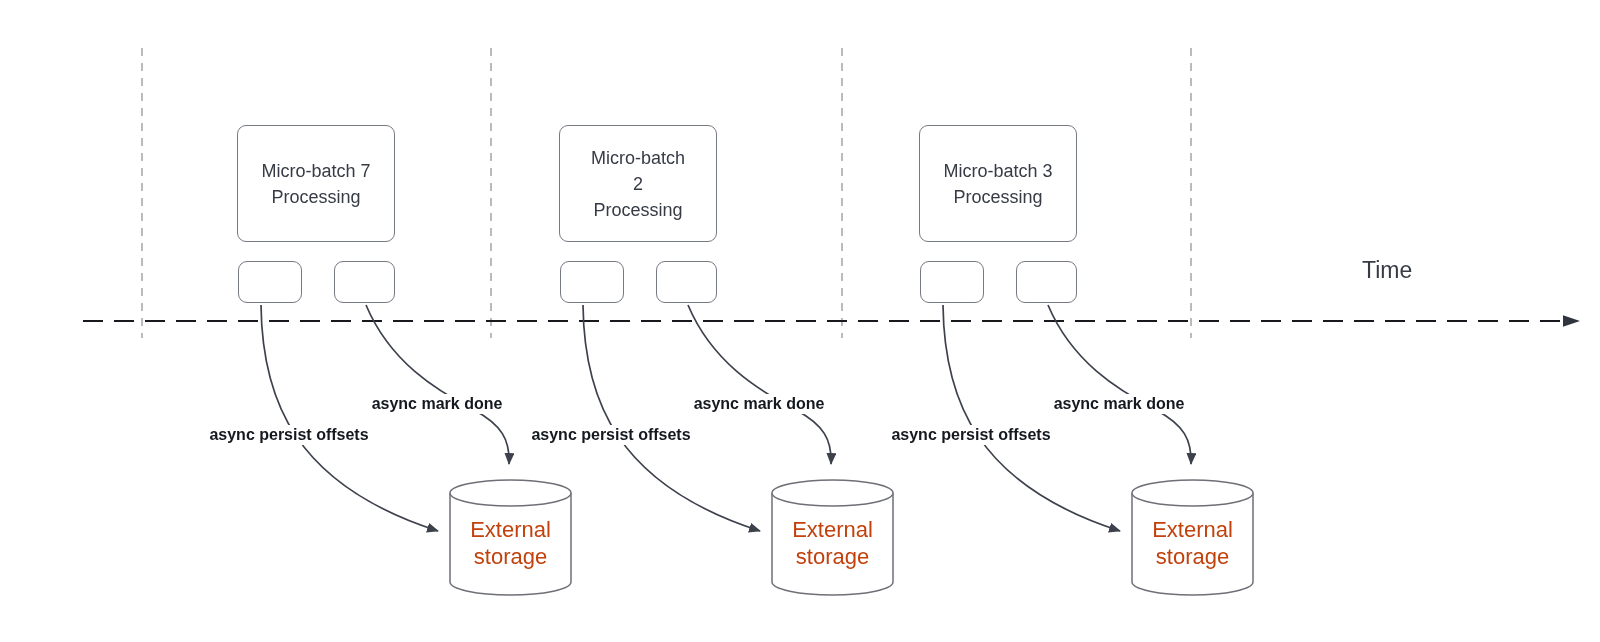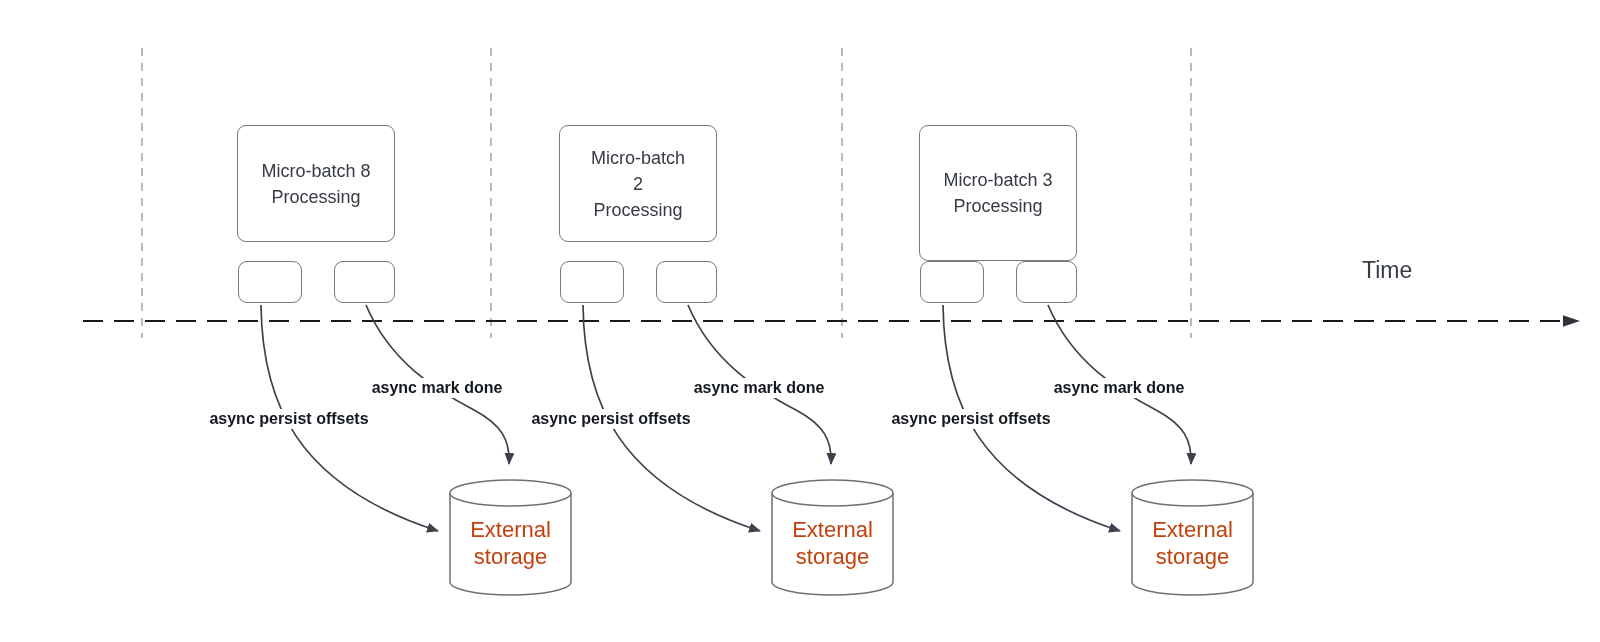--- a/index.html
+++ b/index.html
@@ -4,21 +4,21 @@
 <style>
   html,body{margin:0;padding:0;background:#fff;}
   #stage{position:relative;width:1600px;height:642px;background:#ffffff;overflow:hidden;
          font-family:"Liberation Sans",sans-serif;}
   #diagram-svg{position:absolute;left:0;top:0;}
   .abs{position:absolute;}
   .box{border:1.5px solid #767a82;border-radius:9px;background:#ffffff;box-sizing:border-box;}
   .bigbox{display:flex;align-items:center;justify-content:center;text-align:center;
           font-size:18px;line-height:26px;color:#363b45;}
   .lbl{font-weight:bold;font-size:16px;color:#14181f;background:#ffffff;padding:1px 3px;
-       white-space:nowrap;transform:translateX(-50%);}
+       white-space:nowrap;transform:translateX(-50%);margin-top:16px;}
   .storage{font-size:22px;line-height:27px;color:#c2410c;text-align:center;}
   .time{font-size:23px;color:#363b45;white-space:nowrap;text-align:right;}
 </style>
 </head>
 <body>
 
 <div id="stage">
   <svg id="diagram-svg" width="1600" height="642" viewBox="0 0 1600 642">
     <defs>
       <marker id="arrw" markerUnits="userSpaceOnUse" markerWidth="14" markerHeight="12" refX="11" refY="5" orient="auto">
@@ -51,36 +51,36 @@
           <path d="M 366 305 C 390 362, 436 390, 474 410 C 502 425, 510 440, 509 464" fill="none" stroke="#3c414c" stroke-width="1.7" marker-end="url(#arrw)"></path>
           <path d="M450,493 V582 A60.5 13 0 0 0 571,582 V493" fill="#fff" stroke="#6e7077" stroke-width="1.5"></path>
           <ellipse cx="510.5" cy="493" rx="60.5" ry="13" fill="#fff" stroke="#6e7077" stroke-width="1.5"></ellipse>
         </g>
       </g>
   </svg>
 
   <div id="labels-layer" class="abs" style="left:0;top:0;width:1600px;height:642px;">
     <div class="abs time" style="left:1362px;top:257px;">Time</div>
   <div class="abs box bigbox" style="left:237px;top:125px;width:158px;height:117px;padding:0 14px;">
-        <div>Micro-batch 8 Processing</div>
+        <div>Micro-batch 7 Processing</div>
       </div>
       <div class="abs box" style="left:238px;top:261px;width:64px;height:42px;"></div>
       <div class="abs box" style="left:334px;top:261px;width:61px;height:42px;"></div>
       <div class="abs lbl" style="left:289px;top:409px;">async persist offsets</div>
       <div class="abs lbl" style="left:437px;top:378px;">async mark done</div>
       <div class="abs storage" style="left:450px;top:516px;width:121px;">External storage</div>
       <div class="abs box bigbox" style="left:559px;top:125px;width:158px;height:117px;padding:0 26px;">
         <div>Micro-batch 2 Processing</div>
       </div>
       <div class="abs box" style="left:560px;top:261px;width:64px;height:42px;"></div>
       <div class="abs box" style="left:656px;top:261px;width:61px;height:42px;"></div>
       <div class="abs lbl" style="left:611px;top:409px;">async persist offsets</div>
       <div class="abs lbl" style="left:759px;top:378px;">async mark done</div>
       <div class="abs storage" style="left:772px;top:516px;width:121px;">External storage</div>
-      <div class="abs box bigbox" style="left:919px;top:125px;width:158px;height:136px;padding:16px 14px;">
+      <div class="abs box bigbox" style="left:919px;top:125px;width:158px;height:117px;padding:16px 14px;">
         <div>Micro-batch 3 Processing</div>
       </div>
       <div class="abs box" style="left:920px;top:261px;width:64px;height:42px;"></div>
       <div class="abs box" style="left:1016px;top:261px;width:61px;height:42px;"></div>
       <div class="abs lbl" style="left:971px;top:409px;">async persist offsets</div>
       <div class="abs lbl" style="left:1119px;top:378px;">async mark done</div>
       <div class="abs storage" style="left:1132px;top:516px;width:121px;">External storage</div>
     </div>
 </div>
 

